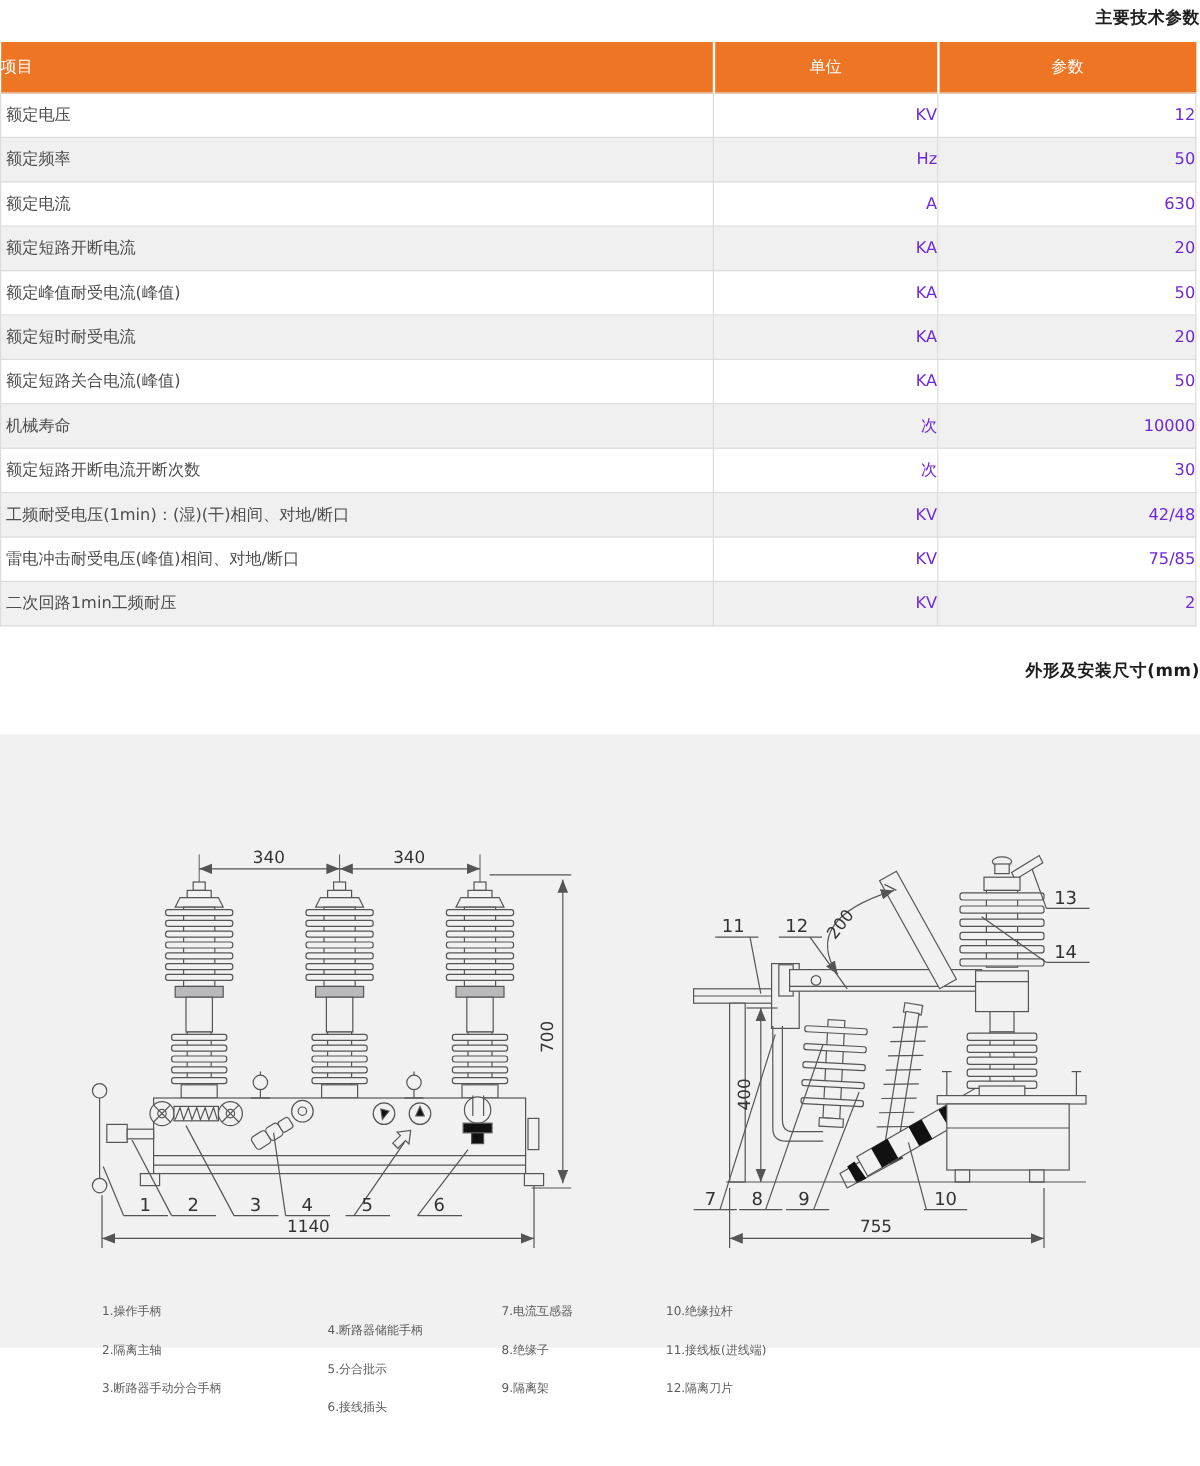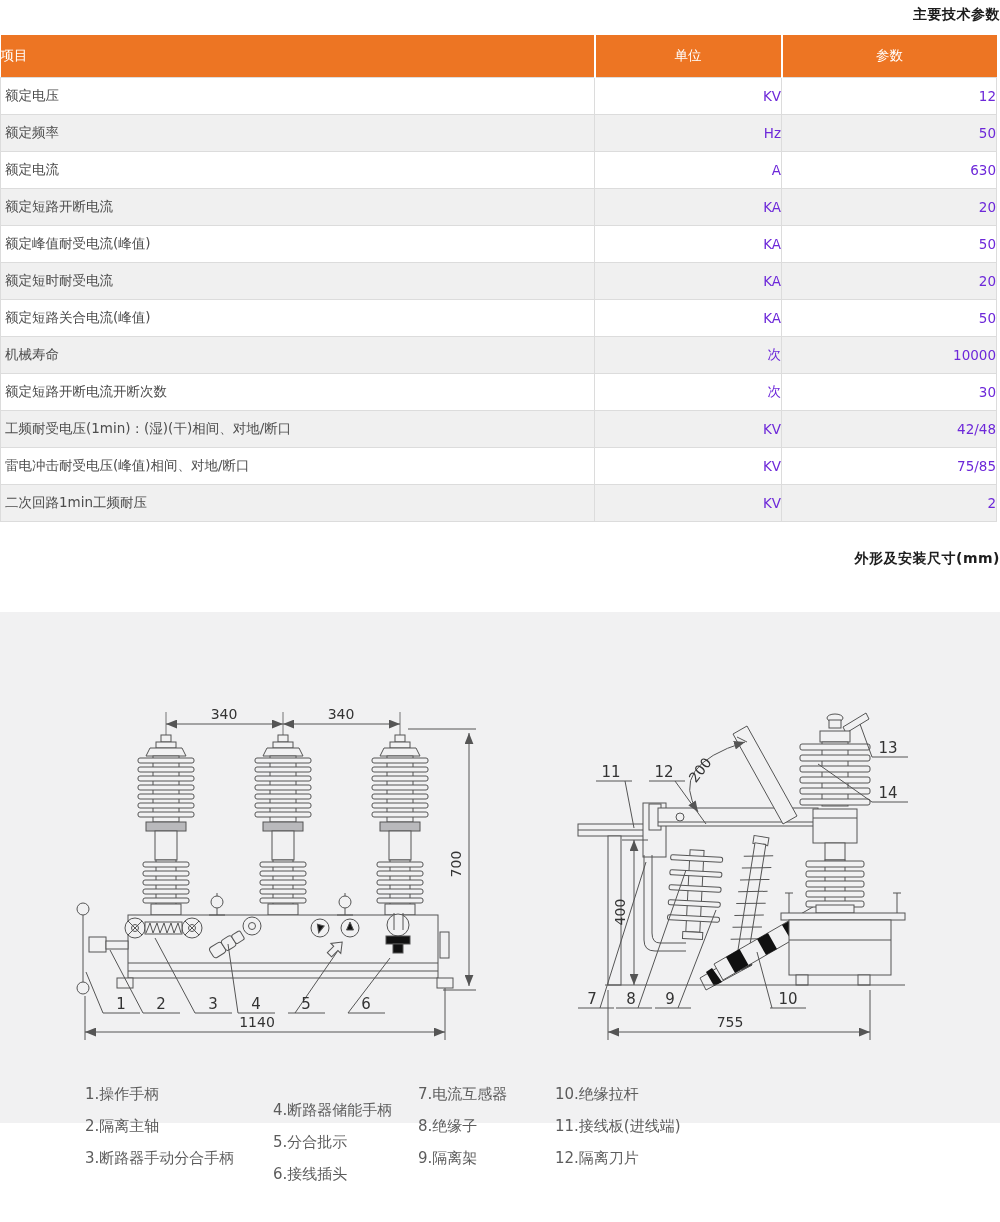--- a/index.html
+++ b/index.html
@@ -34,21 +34,21 @@
   
   .panel{
     position:absolute;left:0;top:612px;width:1000px;height:511px;
     background:#F1F1F2;
   }
   .panel svg{display:block;}
   svg text.dim{font-size:14px;fill:#333;font-family:"DejaVu Sans",sans-serif;}
   svg text.co{font-size:15px;fill:#333;font-family:"DejaVu Sans",sans-serif;}
   
   .legend-col{
-    position:absolute;font-size:15px;color:#5c5c5c;line-height:32px;white-space:nowrap;
+    position:absolute;font-size:10px;color:#5c5c5c;line-height:32px;white-space:nowrap;
   }
   .lc1{left:85px;top:466px;}
   .lc2{left:273px;top:466px;margin-top:16px;}
   .lc3{left:418px;top:466px;}
   .lc4{left:555px;top:466px;}
   .lc5{left:717px;top:466px;}
 </style>
 </head>
 <body>
 

